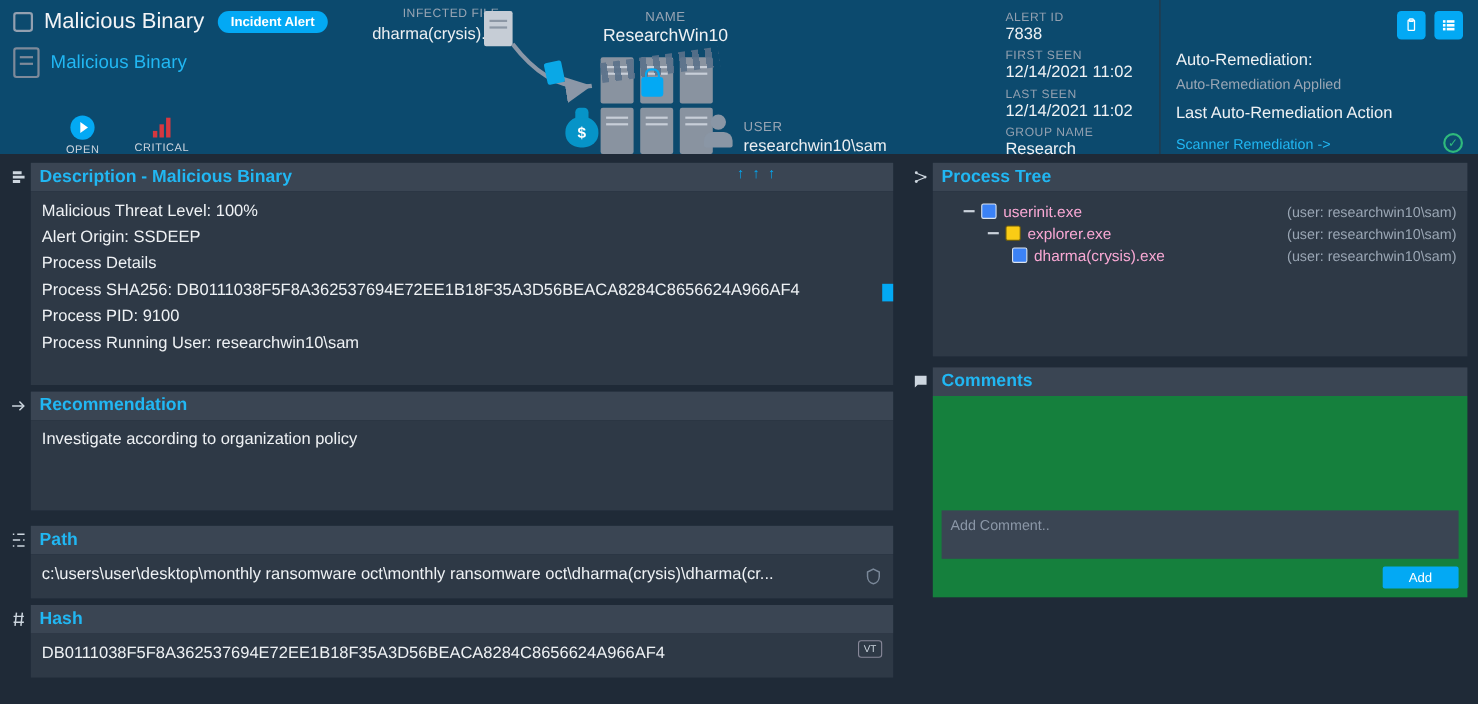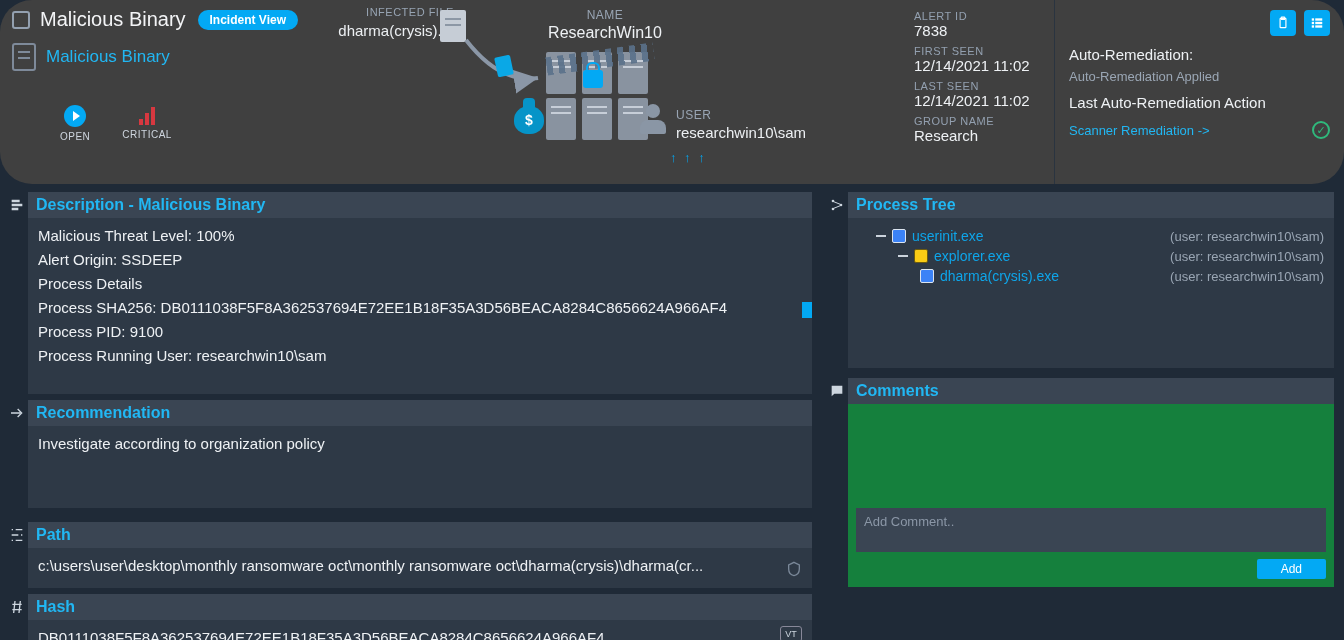--- a/index.html
+++ b/index.html
@@ -7,23 +7,22 @@
     font-family: "Segoe UI", Arial, sans-serif;
     background: #1f2a37;
     color: #e5e7eb;
     width: 1344px;
     height: 640px;
     overflow: hidden;
     font-size: 14px;
   }
   .topbar {
     display: flex;
-    background: #404040;
-    height: 184px;
-    border-radius: 32px;
+    background: #0c4a6e;
+    height: 140px;
   }
   .top-left {
     width: 310px;
     padding: 8px 12px;
   }
   .titlebar {
     display: flex;
     align-items: center;
     gap: 10px;
     margin-bottom: 6px;
@@ -206,21 +205,21 @@
     background:#2e3946; min-height:150px; padding:8px 10px; font-size:14px;
   }
   .tree-row{display:flex;align-items:center;gap:6px;padding:2px 0}
   .tree-user{color:#9aa6b4;margin-left:auto;font-size:13px}
   .ind1{padding-left:18px}.ind2{padding-left:40px}.ind3{padding-left:62px}
   .exp{width:10px;height:2px;background:#cbd3dc;display:inline-block}
   .pico{width:14px;height:14px;display:inline-block;border-radius:2px}
   .pico.app{background:#3b82f6;border:1px solid #dbe4ef}
   .pico.fold{background:#facc15;border:1px solid #6b5b10}
   .pico.mal{background:#3b82f6;border:1px solid #dbe4ef}
-  .proc-name{color:#0ea5e9}
+  .proc-name{color:#f9a8d4}
   .comments-body{background:#15803d;min-height:148px;padding:8px}
   .comment-input{
     width:100%;background:#3a4553;border:none;color:#cbd3dc;padding:6px 8px;font-size:13px;
     font-family:inherit;resize:none;height:44px;
   }
   .comment-input::placeholder{color:#8b97a7}
   .add-btn-row{display:flex;justify-content:flex-end;margin-top:4px}
   .add-btn{background:#03a9f4;color:#fff;border:none;padding:3px 24px;font-size:12px;border-radius:2px;cursor:pointer}
   .svg-gutter{width:16px;height:16px}
   .vt-badge{
@@ -229,21 +228,21 @@
   .shield{position:absolute;right:10px;bottom:4px;color:#7a8899}
 </style>
 </head>
 <body>
 
 <div class="topbar">
   <div class="top-left">
     <div class="titlebar">
       <div class="checkbox"></div>
       <div class="title-main">Malicious Binary</div>
-      <div class="pill">Incident View</div>
+      <div class="pill">Incident Alert</div>
     </div>
     <div class="subtitle-row">
       <div class="doc-icon"></div>
       <div class="subtitle-text">Malicious Binary</div>
     </div>
     <div class="status-icons">
       <div class="status-item">
         <div class="play-circle">
             <div class="play-triangle"></div>
           </div>

